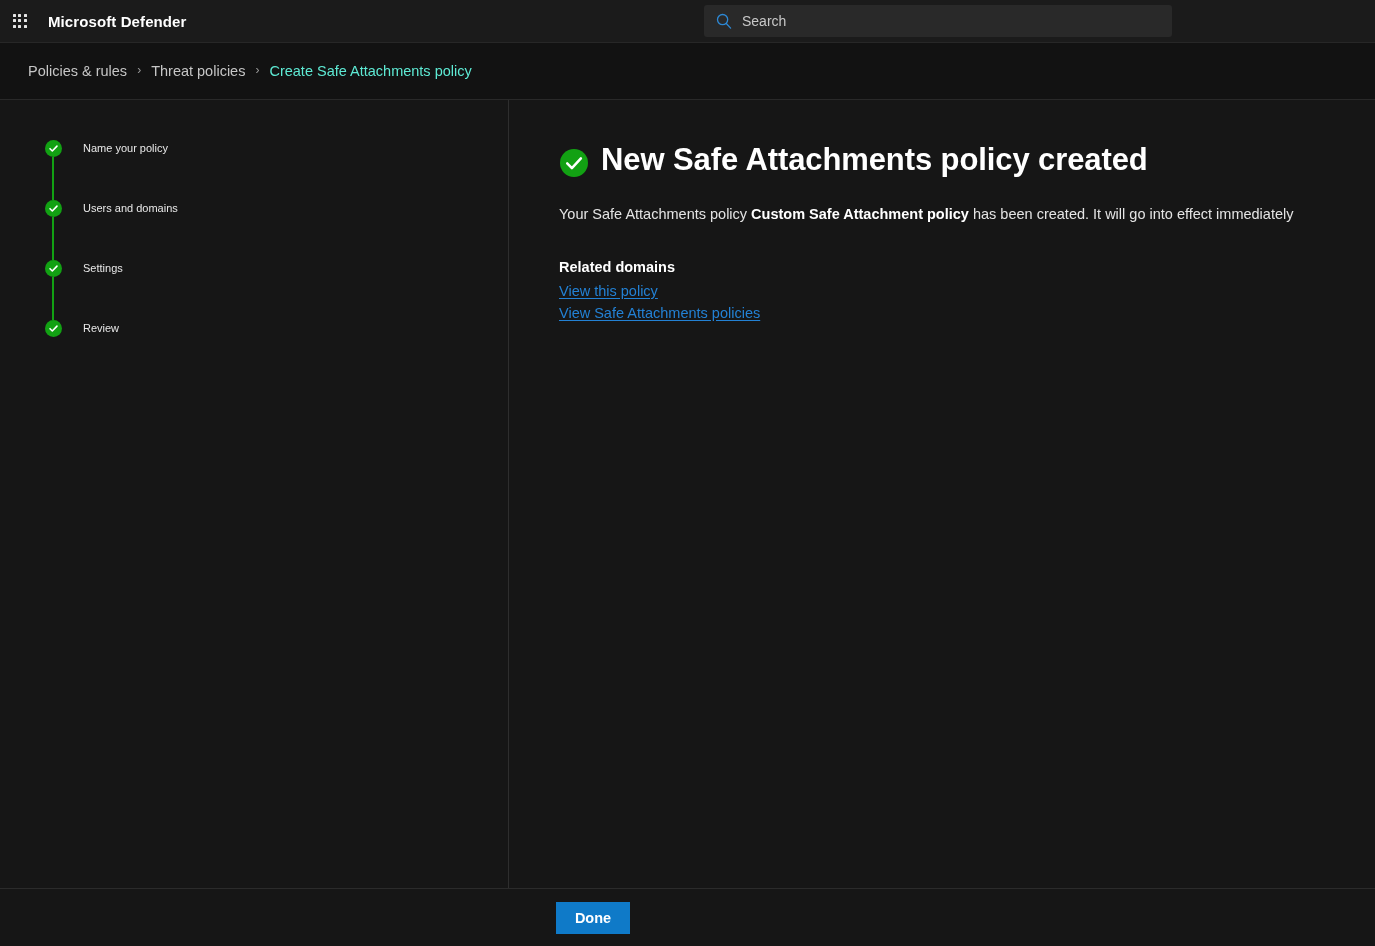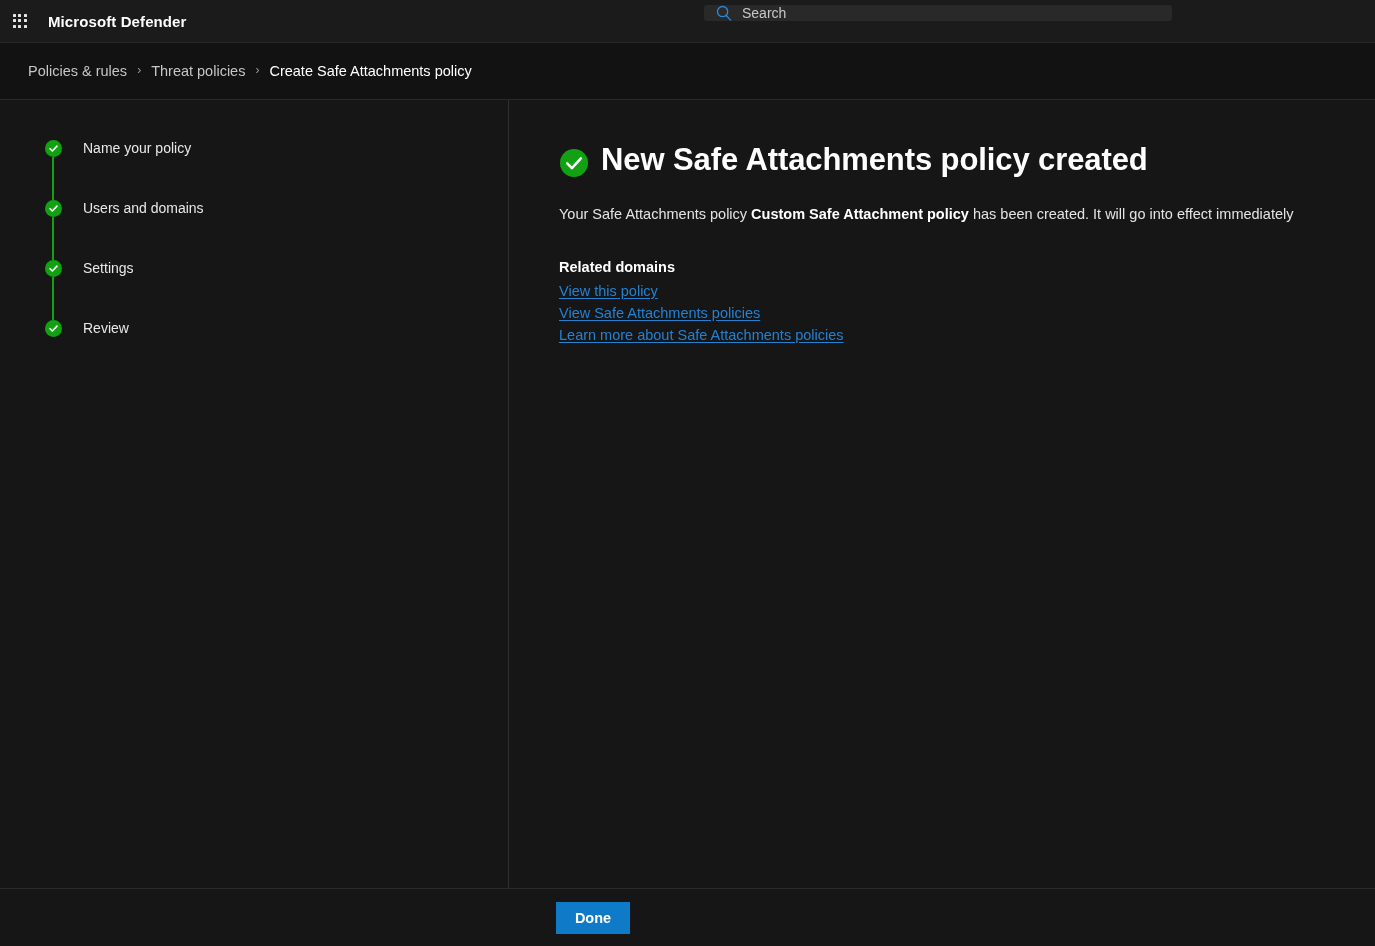--- a/index.html
+++ b/index.html
@@ -68,21 +68,21 @@
     letter-spacing: 0.1px;
     white-space: nowrap;
     text-align: right;
   }
 
   .search-wrap {
     position: absolute;
     left: 704px;
     top: 5px;
     width: 468px;
-    height: 16px;
+    height: 32px;
     background: #292929;
     border-radius: 3px;
     display: flex;
     align-items: center;
     padding: 0 10px;
   }
   .search-icon {
     width: 20px;
     height: 20px;
     flex: 0 0 20px;
@@ -112,21 +112,21 @@
     border-bottom: 1px solid #292929;
     background: #121212;
   }
   .crumb {
     font-size: 14.5px;
     color: #c6c6c6;
     cursor: pointer;
     white-space: nowrap;
   }
   .crumb.current {
-    color: #ffffff;
+    color: #5eead4;
     cursor: default;
   }
   .crumb-sep {
     margin: 0 10px;
     color: #9a9a9a;
     font-size: 12px;
     display: inline-block;
     transform: translateY(-1px);
   }
 
@@ -185,21 +185,21 @@
     top: 17px;
     left: 50%;
     transform: translateX(-50%);
     width: 2px;
     height: 43px;
     background: #12a113;
     z-index: 1;
   }
   .step:last-child .step-line { display: none; }
   .step-label {
-    font-size: 14px;
+    font-size: 11px;
     color: #e8e8e8;
     margin-left: 21px;
     line-height: 17px;
     white-space: nowrap;
   }
 
   
   .main {
     flex: 1;
     padding: 42px 0 0 50px;
@@ -383,21 +383,20 @@
         <h1 class="result-title">New Safe Attachments policy created</h1>
       </div>
 
       <p class="result-desc"><span>Your Safe Attachments policy </span><b>Custom Safe Attachment policy</b><span> has been created. It will go into effect immediately</span></p>
 
       <div class="related-heading">Related domains</div>
 
       <div class="link-list">
         <a class="related-link">View this policy</a>
         <a class="related-link">View Safe Attachments policies</a>
-        <a class="related-link">Learn more about Safe Attachments policies</a>
       </div>
 
     </div>
   </div>
 
   <div class="footer">
     <button class="done-btn">Done</button>
   </div>
 
 </div>

